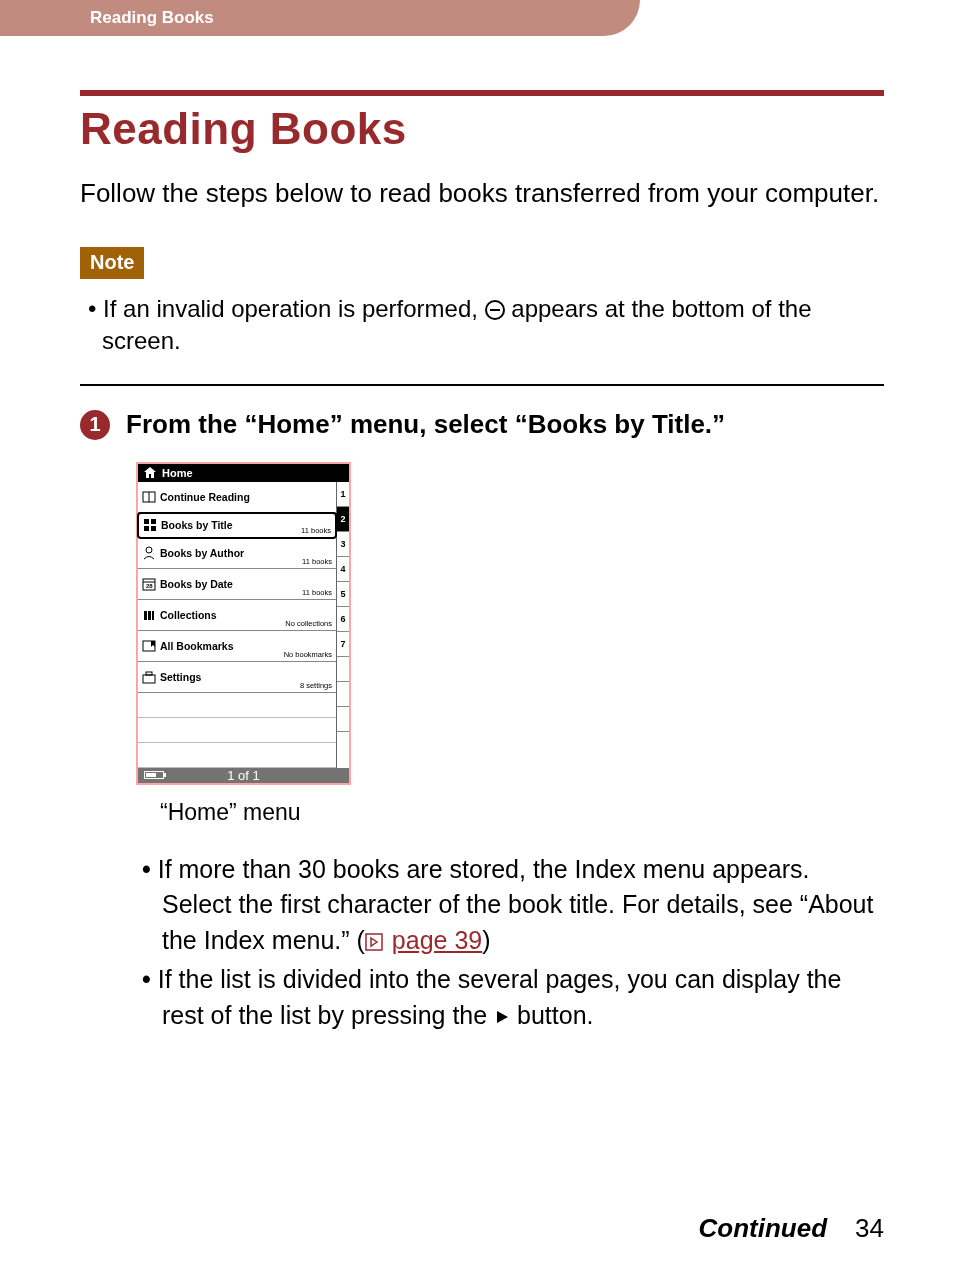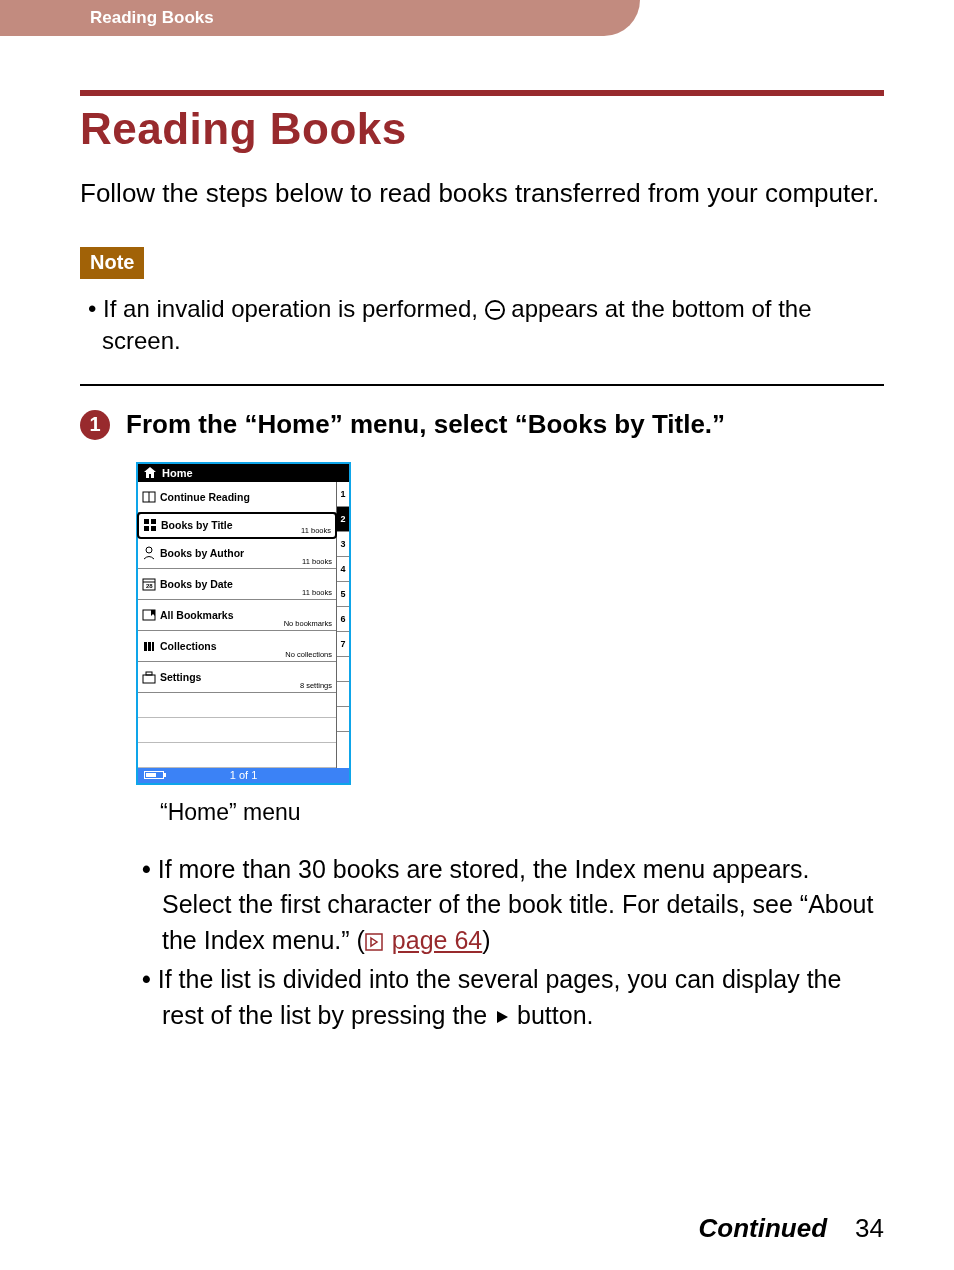--- a/index.html
+++ b/index.html
@@ -40,39 +40,39 @@
 
   .step { display: flex; align-items: flex-start; gap: 16px; margin-bottom: 20px; }
   .step-num {
     width: 30px; height: 30px; border-radius: 50%; background: #982a2d; color: #fff;
     font-weight: bold; font-size: 20px; display:flex; align-items:center; justify-content:center; flex: 0 0 30px; margin-top:2px;
   }
   .step-text { font-weight: bold; font-size: 26px; line-height: 1.3; }
 
   
   .device-wrap { margin-left: 56px; margin-bottom: 14px; }
-  .device { width: 215px; border: 2px solid #0ea5e9; background:#fff; font-size: 10px; }
+  .device { width: 215px; border: 2px solid #fca5a5; background:#fff; font-size: 10px; }
   .dev-titlebar { background:#000; color:#fff; display:flex; align-items:center; gap:6px; padding:3px 6px; font-weight:bold; font-size:11px; }
   .dev-home-icon { width:12px; height:11px; }
   .dev-body { display:flex; }
   .dev-rows { flex:1; }
   .dev-row { display:flex; align-items:center; border-bottom:1px solid #888; height:31px; padding:0 4px; position:relative; }
   .dev-row.sel { border:2px solid #000; border-radius:4px; height:27px; margin:-1px; z-index:2; background:#fff; }
   .dev-row .ic { width:14px; height:14px; margin-right:4px; flex:0 0 14px; }
   .dev-row .lbl { font-weight:bold; font-size:10.5px; flex:1; white-space:nowrap; overflow:hidden; }
   .dev-row .meta { font-size:7.5px; color:#000; position:absolute; right:4px; bottom:2px; }
   .dev-empty-row { height:25px; border-bottom:1px solid #bbb; }
   .dev-sidebar { width:13px; border-left:1px solid #666; display:flex; flex-direction:column; }
   .dev-sidecell { flex:0 0 25px; border-bottom:1px solid #888; font-size:9px; font-weight:bold; display:flex; align-items:center; justify-content:center; background:#fff; color:#000; }
   .dev-sidecell.active { background:#000; color:#fff; position:relative; }
   .dev-sidecell.active::before {
     content:""; position:absolute; left:-7px; top:50%; transform:translateY(-50%);
     border-top:6px solid transparent; border-bottom:6px solid transparent; border-right:7px solid #000;
   }
-  .dev-statusbar { background:#3b82f6; color:#fff; height:15px; display:flex; align-items:center; justify-content:center; font-size:11px; position:relative; }
+  .dev-statusbar { background:#737373; color:#fff; height:15px; display:flex; align-items:center; justify-content:center; font-size:13px; position:relative; }
   .dev-statusbar .batt { position:absolute; left:6px; width:20px; height:8px; border:1px solid #fff; }
   .dev-statusbar .batt::after{ content:""; position:absolute; right:-3px; top:1px; width:2px; height:4px; background:#fff;}
   .dev-statusbar .batt .fill{ position:absolute; left:1px; top:1px; bottom:1px; width:10px; background:#fff;}
 
   .caption { margin-left: 80px; font-size: 23px; margin-bottom: 26px; font-family: Arial, sans-serif; }
 
   ul.body-list { list-style: none; margin-left: 56px; }
   ul.body-list li { font-size: 25px; line-height: 1.42; padding-left: 26px; text-indent: -20px; margin-bottom: 4px; }
   ul.body-list li::before { content: "• "; font-weight:bold; }
 
@@ -154,34 +154,34 @@
               <svg class="ic" viewBox="0 0 14 14">
                   <rect x="1" y="2" width="12" height="11" fill="none" stroke="#000"></rect>
                   <line x1="1" y1="5" x2="13" y2="5" stroke="#000"></line>
                   <text x="4" y="11" font-size="6" font-weight="bold">28</text>
                 </svg>
               <span class="lbl">Books by Date</span>
               <span class="meta">11 books</span>
             </div>
             <div class="dev-row">
               <svg class="ic" viewBox="0 0 14 14">
-                  <rect x="1" y="2" width="12" height="10" fill="none" stroke="#000"></rect>
-                  <path d="M9 2 L9 8 L11 6 L13 8 L13 2" fill="#000"></path>
-                </svg>
-              <span class="lbl">All Bookmarks</span>
-              <span class="meta">No bookmarks</span>
-            </div>
-            <div class="dev-row">
-              <svg class="ic" viewBox="0 0 14 14">
                   <rect x="2" y="3" width="3" height="9" fill="#000"></rect>
                   <rect x="6" y="3" width="3" height="9" fill="#000"></rect>
                   <rect x="10" y="3" width="2" height="9" fill="#000"></rect>
                 </svg>
               <span class="lbl">Collections</span>
               <span class="meta">No collections</span>
+            </div>
+            <div class="dev-row">
+              <svg class="ic" viewBox="0 0 14 14">
+                  <rect x="1" y="2" width="12" height="10" fill="none" stroke="#000"></rect>
+                  <path d="M9 2 L9 8 L11 6 L13 8 L13 2" fill="#000"></path>
+                </svg>
+              <span class="lbl">All Bookmarks</span>
+              <span class="meta">No bookmarks</span>
             </div>
             <div class="dev-row">
               <svg class="ic" viewBox="0 0 14 14">
                   <rect x="1" y="5" width="12" height="8" fill="none" stroke="#000"></rect>
                   <rect x="4" y="2" width="6" height="3" fill="none" stroke="#000"></rect>
                 </svg>
               <span class="lbl">Settings</span>
               <span class="meta">8 settings</span>
             </div>
             <div class="dev-empty-row"></div>
@@ -210,21 +210,21 @@
       </div>
     </div>
 
     <div class="caption">“Home” menu</div>
 
     <ul class="body-list">
       <li>
         <span>If more than 30 books are stored, the Index menu appears. Select the first character of the book title. For details, see “About the Index menu.” (</span><svg class="link-icon" width="18" height="18" viewBox="0 0 18 18">
             <rect x="1" y="1" width="16" height="16" fill="none" stroke="#982a2d" stroke-width="1.5"></rect>
             <path d="M6 5 L12 9 L6 13 Z" fill="none" stroke="#982a2d" stroke-width="1.5"></path>
-          </svg> <a href="#" class="pagelink">page 64</a><span>)</span>
+          </svg> <a href="#" class="pagelink">page 39</a><span>)</span>
       </li>
       <li>
         <span>If the list is divided into the several pages, you can display the rest of the list by pressing the </span><svg class="play-tri" width="16" height="16" viewBox="0 0 16 16">
             <path d="M3 2 L14 8 L3 14 Z" fill="#000"></path>
           </svg><span> button.</span>
       </li>
     </ul>
 
   </div>
 

